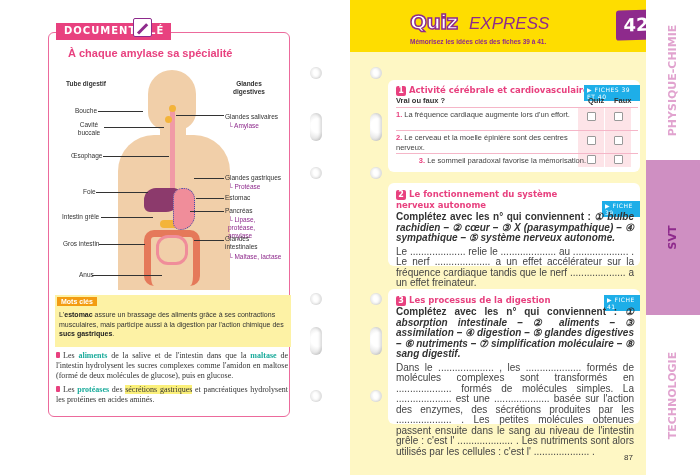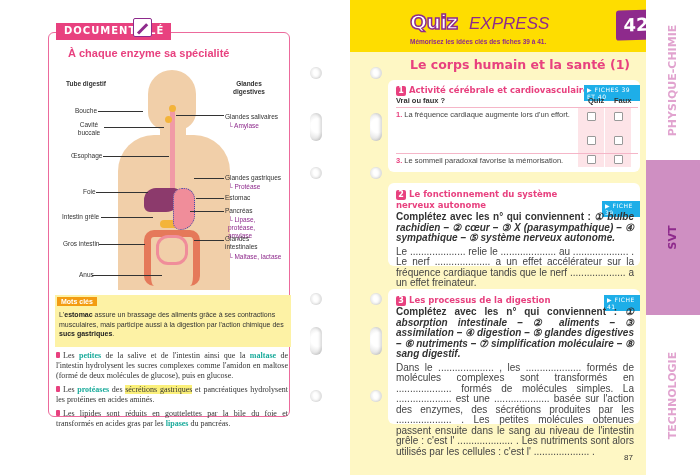--- a/index.html
+++ b/index.html
@@ -84,21 +84,21 @@
   .tab.active span { color: #8e2a8c; }
   .page-num-right { position: absolute; left: 274px; top: 453px; font-size: 8px; color: #333; }
 </style>
 </head>
 <body>
 
 <div class="left-page">
   <div class="doc-box"></div>
   <div class="doc-tag">DOCUMENT CLÉ</div>
   <div class="doc-tag-icon"></div>
-  <div class="doc-title">À chaque enzyme sa spécialité</div>
+  <div class="doc-title">À chaque amylase sa spécialité</div>
 
   <div class="diagram">
     <div class="body-torso"></div>
     <div class="body-neck"></div>
     <div class="body-head"></div>
     <div class="esophagus"></div>
     <div class="gland1"></div>
     <div class="gland2"></div>
     <div class="colon"></div>
     <div class="smallint"></div>
@@ -138,44 +138,42 @@
     <div class="lbl" style="left:177px; top:165px; width:40px;">Glandes intestinales</div>
     <div class="arrowline" style="left:146px; top:170px; width:30px;"></div>
     <div class="lbl enz" style="left:180px; top:183px;">└ <span>Maltase, lactase</span></div>
   </div>
 
   <div class="motscles"></div>
   <div class="motscles-tag">Mots clés</div>
   <div class="motscles-text"><span>L'</span><b>estomac</b><span> assure un brassage des aliments grâce à ses contractions musculaires, mais participe aussi à la digestion par l'action chimique des </span><b>sucs gastriques</b><span>.</span></div>
 
   <div class="paras">
-    <p><span class="bullet"></span><span>Les </span><span class="teal">petites</span><span> de la salive et de l'intestin ainsi que la </span><span class="teal">maltase</span><span> de l'intestin hydrolysent les sucres complexes comme l'amidon en maltose (formé de deux molécules de glucose), puis en glucose.</span></p>
+    <p><span class="bullet"></span><span>Les </span><span class="teal">aliments</span><span> de la salive et de l'intestin dans que la </span><span class="teal">maltase</span><span> de l'intestin hydrolysent les sucres complexes comme l'amidon en maltose (formé de deux molécules de glucose), puis en glucose.</span></p>
     <p><span class="bullet"></span><span>Les </span><span class="teal">protéases</span><span> des </span><span class="hl">sécrétions gastriques</span><span> et pancréatiques hydrolysent les protéines en acides aminés.</span></p>
-    <p><span class="bullet"></span><span>Les lipides sont réduits en gouttelettes par la bile du foie et transformés en acides gras par les </span><span class="teal">lipases</span><span> du pancréas.</span></p>
   </div>
 
   <div class="page-num-left">86</div>
 
   <div class="hole" style="left:310px; top:67px; width:12px; height:12px;"></div>
   <div class="hole" style="left:310px; top:113px; width:12px; height:28px; border-radius:6px;"></div>
   <div class="hole" style="left:310px; top:167px; width:12px; height:12px;"></div>
   <div class="hole" style="left:310px; top:293px; width:12px; height:12px;"></div>
   <div class="hole" style="left:310px; top:327px; width:12px; height:28px; border-radius:6px;"></div>
   <div class="hole" style="left:310px; top:390px; width:12px; height:12px;"></div>
 </div>
 
 <div class="right-page">
   <div class="cream"></div>
   <div class="yellow-band"></div>
 
   <div class="quiz-logo">Quiz</div>
   <div class="quiz-express">EXPRESS</div>
   <div class="quiz-sub">Mémorisez les idées clés des fiches 39 à 41.</div>
   <div class="num-badge">42</div>
-  <div class="main-title">Le corps humain et la santé (1)</div>
 
   <div class="hole" style="left:20px; top:67px; width:12px; height:12px;"></div>
   <div class="hole" style="left:20px; top:113px; width:12px; height:28px; border-radius:6px;"></div>
   <div class="hole" style="left:20px; top:167px; width:12px; height:12px;"></div>
   <div class="hole" style="left:20px; top:293px; width:12px; height:12px;"></div>
   <div class="hole" style="left:20px; top:327px; width:12px; height:28px; border-radius:6px;"></div>
   <div class="hole" style="left:20px; top:390px; width:12px; height:12px;"></div>
 
   <div class="card" style="top:80px; height:92px;">
     <div class="card-h" style="top:5px;"><span class="sec-num">1</span><span>Activité cérébrale et cardiovasculaire</span></div>
@@ -187,25 +185,28 @@
     </div>
     <div class="vf-col" style="left:190px; top:27px; height:60px;"></div>
     <div class="vf-col" style="left:217px; top:27px; height:60px;"></div>
 
     <div class="vf-row" style="top:27px; height:22px;">
       <div class="qtext"><span class="qnum">1.</span> <span>La fréquence cardiaque augmente lors d'un effort.</span></div>
     </div>
     <div class="cb" style="left:199px; top:32px;"></div>
     <div class="cb" style="left:226px; top:32px;"></div>
 
+    <div class="vf-row" style="top:50px; height:22px;">
+      <div class="qtext"><span class="qnum">2.</span> <span>Le cerveau et la moelle épinière sont des centres nerveux.</span></div>
+    </div>
     <div class="cb" style="left:199px; top:56px;"></div>
     <div class="cb" style="left:226px; top:56px;"></div>
 
     <div class="vf-row" style="top:73px; height:14px;">
-      <div class="qtext" style="width:190px;"><span class="qnum">3.</span> <span>Le sommeil paradoxal favorise la mémorisation.</span></div>
+      <div class="qtext" style="width:190px;text-align:right;"><span class="qnum">3.</span> <span>Le sommeil paradoxal favorise la mémorisation.</span></div>
     </div>
     <div class="cb" style="left:199px; top:75px;"></div>
     <div class="cb" style="left:226px; top:75px;"></div>
   </div>
 
   <div class="card" style="top:183px; height:83px;">
     <div class="card-h" style="top:6px; width:170px;"><span class="sec-num">2</span><span>Le fonctionnement du système nerveux autonome</span></div>
     <div class="fiche" style="left:214px; top:18px;">▶ FICHE 39</div>
     <div class="card-body" style="top:29px;">
       <div class="inst"><span>Complétez avec les n° qui conviennent : </span><i>① bulbe rachidien – ② cœur – ③ X (parasympathique) – ④ sympathique – ⑤ système nerveux autonome.</i></div>

